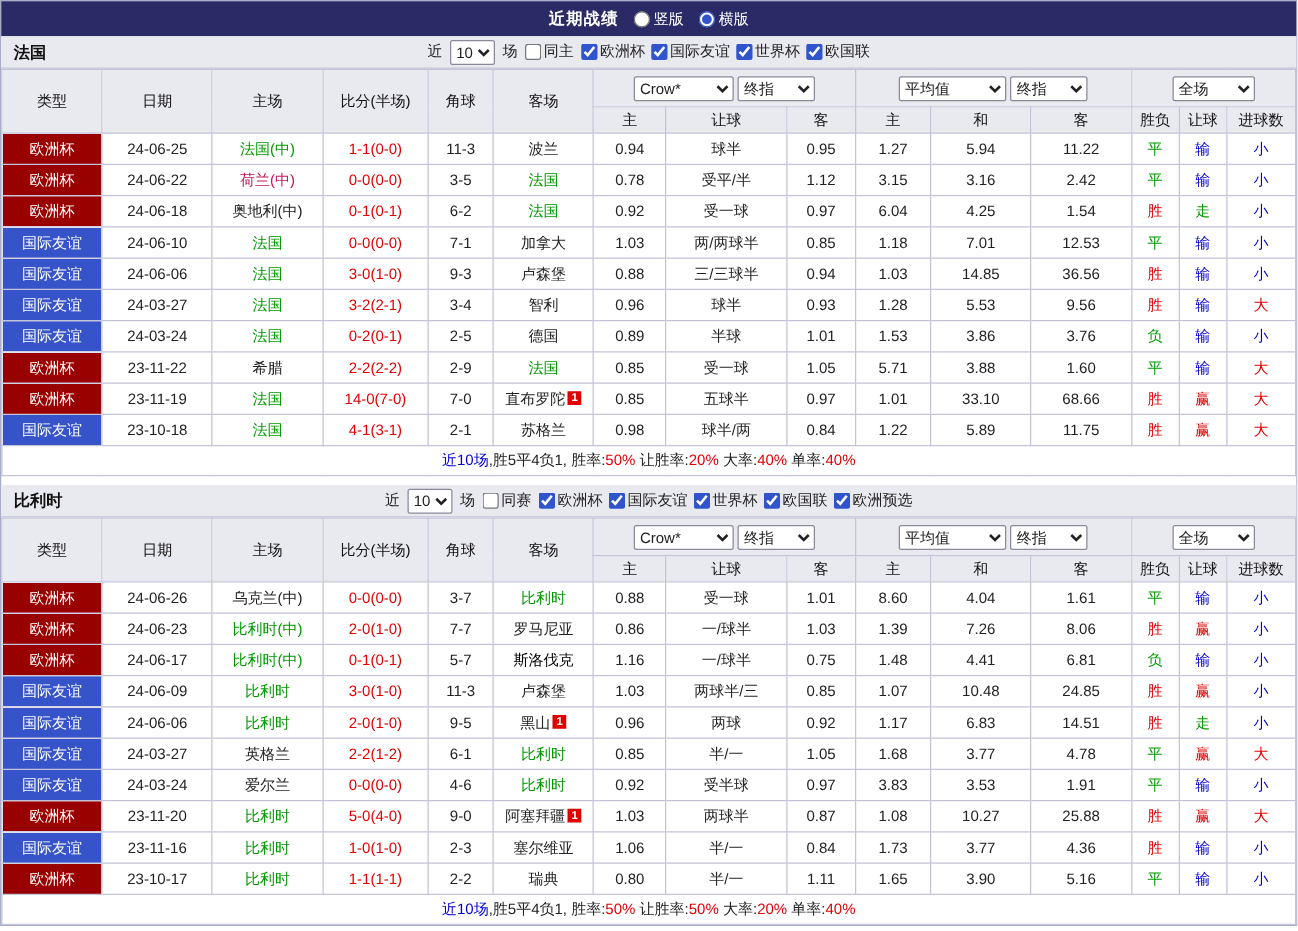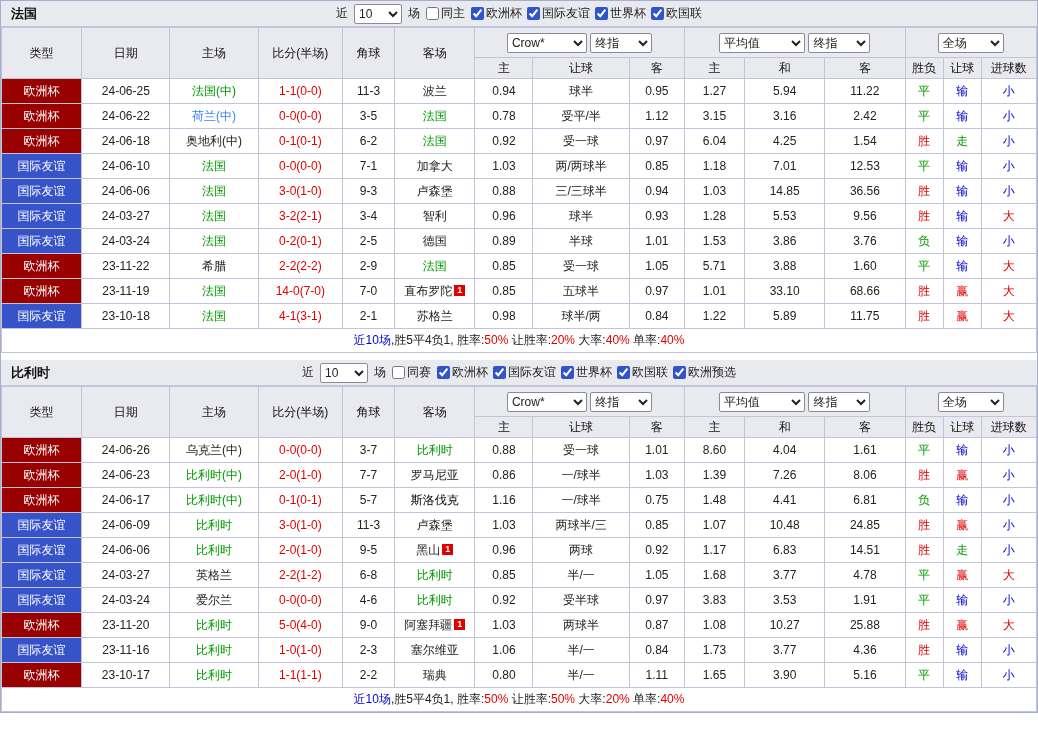--- a/index.html
+++ b/index.html
@@ -8,38 +8,49 @@
   .topbar{height:28px;background:#2a2a66;color:#fff;display:flex;align-items:center;justify-content:center;gap:12px}
   .topbar .title{font-weight:bold;font-size:13px;letter-spacing:1px}
   .radio-lab{display:inline-flex;align-items:center;gap:3px;cursor:pointer;font-size:12px}
   input[type=radio],input[type=checkbox]{accent-color:#2f54cc;margin:0;width:13px;height:13px}
   .section+.section{margin-top:7px}
   .sec-head{height:26px;background:#e9e9f0;border-bottom:1px solid #c3c3d9;position:relative;display:flex;align-items:center}
   .sec-name{position:absolute;left:10px;font-weight:bold;font-size:13px;color:#111}
   .filter{margin:0 auto;display:inline-flex;align-items:center;gap:6px}
   .cb{display:inline-flex;align-items:center;gap:2px;cursor:pointer}
   select{height:20px;font-size:12px;border:1px solid #8a8a9a;background:#fff;border-radius:2px;color:#222}
-  .sel-count{width:48px}
+  .sel-count{width:36px}
   .sel-provider{width:80px}
   .sel-final{width:62px}
   .sel-avg{width:86px}
   .sel-scope{width:66px}
   table{width:100%;border-collapse:collapse;table-layout:fixed}
   th,td{border:1px solid #c3c3d9;text-align:center;padding:0 2px;white-space:nowrap;overflow:hidden;height:25px;font-weight:normal}
   thead th{background:#e9e9f0;color:#111}
   tr.h1 th{height:30px}
   tr.h2 th{height:21px}
   .rc{display:inline-block;background:#e00000;color:#fff;font-size:9px;line-height:11px;min-width:11px;padding:0 1px;margin-left:2px;vertical-align:2px;font-weight:bold}
   .summary-cell{height:24px;background:#fff}
 </style>
 </head>
 <body>
 
 <div class="page">
 
+  <div class="topbar">
+    <span class="title">近期战绩</span>
+    <label class="radio-lab">
+      <input type="radio" name="layout" style="">
+      <span>竖版</span>
+    </label>
+    <label class="radio-lab">
+      <input type="radio" name="layout" checked="" style="">
+      <span>横版</span>
+    </label>
+  </div>
 
   <div class="section">
     <div class="sec-head">
       <span class="sec-name">法国</span>
       <span class="filter">
         <span>近</span>
         <select class="sel-count"><option>10</option></select>
         <span>场</span>
         <label class="cb">
           <input type="checkbox" style="">
@@ -129,21 +140,21 @@
             <td>1.27</td>
             <td>5.94</td>
             <td>11.22</td>
             <td style="color: rgb(0, 153, 0);">平</td>
             <td style="color: rgb(0, 0, 208);">输</td>
             <td style="color: rgb(0, 0, 208);">小</td>
           </tr>
           <tr>
             <td style="background: rgb(153, 0, 0); color: rgb(255, 255, 255);">欧洲杯</td>
             <td>24-06-22</td>
-            <td style="color: #3b82f6;">荷兰(中)</td>
+            <td style="color: #be185d;">荷兰(中)</td>
             <td style="color: rgb(224, 0, 0);">0-0(0-0)</td>
             <td>3-5</td>
             <td style="color: rgb(0, 153, 0);">法国</td>
             <td>0.78</td>
             <td>受平/半</td>
             <td>1.12</td>
             <td>3.15</td>
             <td>3.16</td>
             <td>2.42</td>
             <td style="color: rgb(0, 153, 0);">平</td>
@@ -464,21 +475,21 @@
             <td>14.51</td>
             <td style="color: rgb(224, 0, 0);">胜</td>
             <td style="color: rgb(0, 153, 0);">走</td>
             <td style="color: rgb(0, 0, 208);">小</td>
           </tr>
           <tr>
             <td style="background: rgb(55, 83, 201); color: rgb(255, 255, 255);">国际友谊</td>
             <td>24-03-27</td>
             <td style="color: rgb(34, 34, 34);">英格兰</td>
             <td style="color: rgb(224, 0, 0);">2-2(1-2)</td>
-            <td>6-8</td>
+            <td>6-1</td>
             <td style="color: rgb(0, 153, 0);">比利时</td>
             <td>0.85</td>
             <td>半/一</td>
             <td>1.05</td>
             <td>1.68</td>
             <td>3.77</td>
             <td>4.78</td>
             <td style="color: rgb(0, 153, 0);">平</td>
             <td style="color: rgb(224, 0, 0);">赢</td>
             <td style="color: rgb(224, 0, 0);">大</td>

